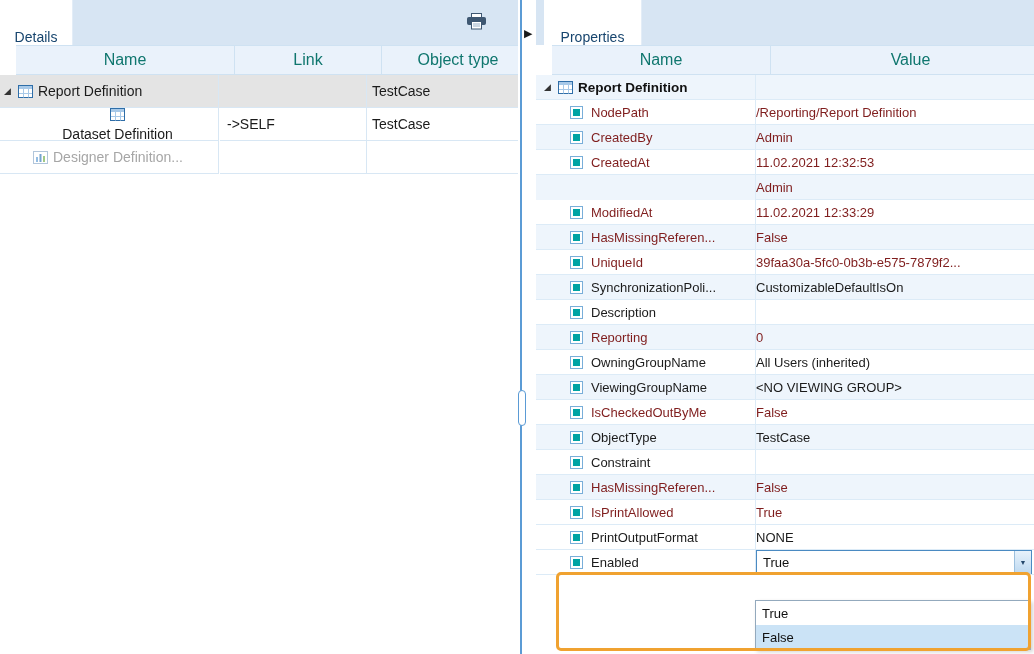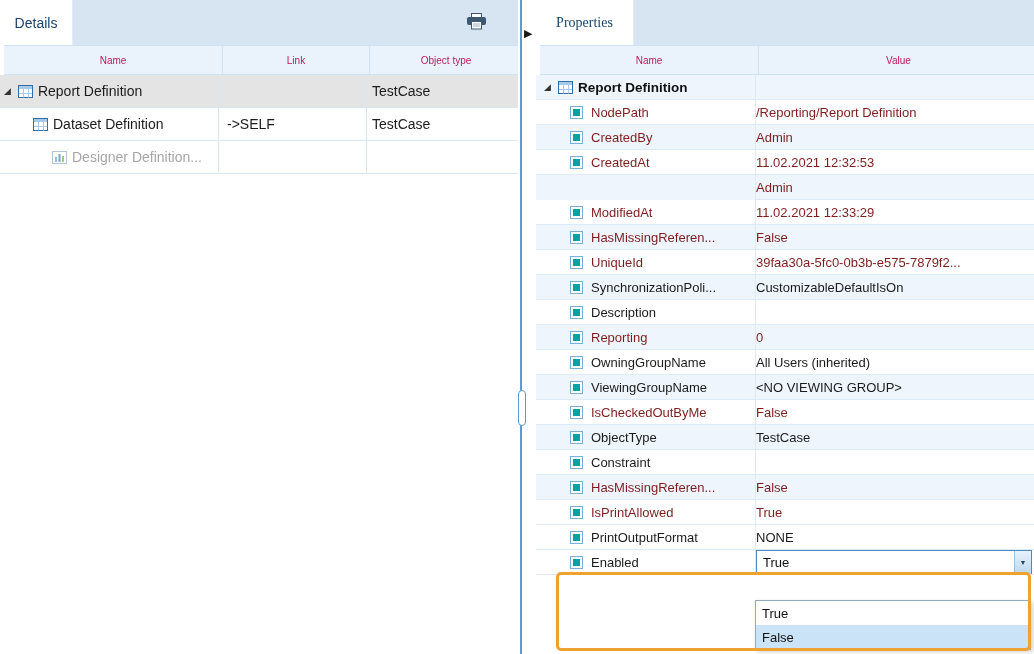--- a/index.html
+++ b/index.html
@@ -4,29 +4,29 @@
 <style>
   html,body{margin:0;padding:0;}
   body{width:1034px;height:654px;position:relative;overflow:hidden;background:#fff;
        font-family:"Liberation Sans",sans-serif;-webkit-font-smoothing:antialiased;}
   .panel{position:absolute;top:0;height:654px;}
   .left-panel{left:0;width:518px;}
   .right-panel{left:536px;width:498px;}
 
   .tabbar{position:absolute;left:0;top:0;height:45px;background:#d7e5f3;width:100%;}
   .tab{position:absolute;top:0;height:45px;background:#fff;color:#17456e;font-size:14px;
-       display:flex;align-items:center;justify-content:center;border-right:1px solid #e3edf7;
+       display:flex;align-items:flex-end;justify-content:center;border-right:1px solid #e3edf7;
        box-sizing:border-box;cursor:default;}
   .tab-details{left:0;width:73px;}
-  .tab-props{left:0;width:98px;font-family:Liberation Serif, serif;}
+  .tab-props{left:8px;width:98px;}
   .print-btn{position:absolute;left:462px;top:12px;width:28px;height:22px;display:flex;
        align-items:center;justify-content:center;cursor:pointer;}
 
-  .gridheader{position:absolute;left:4px;top:45px;height:30px;background:#eaf2fb;color:#be185d;
-       font-size:10px;width:100%;}
+  .gridheader{position:absolute;left:16px;top:45px;height:30px;background:#eaf2fb;color:#0f766e;
+       font-size:16px;width:100%;}
   .hcell{position:absolute;top:0;height:30px;display:flex;align-items:center;justify-content:center;
        box-sizing:border-box;border-top:1px solid #cfe2f2;border-bottom:1px solid #cfe2f2;
        border-right:1px solid #cfe2f2;}
   .lh-name{left:0;width:219px;} .lh-link{left:219px;width:147px;} .lh-obj{left:366px;width:152px;border-right:none;}
   .rh-name{left:0;width:219px;} .rh-value{left:219px;width:279px;border-right:none;}
 
   .lrows{position:absolute;left:0;top:75px;width:518px;}
   .lrow{position:relative;height:33px;background:#fff;}
   .lrow.selected{background:#e4e4e4;}
   .lcell{position:absolute;top:0;height:33px;display:flex;align-items:center;box-sizing:border-box;
@@ -115,37 +115,37 @@
               <line x1="10.5" y1="4" x2="10.5" y2="12.5" stroke="#a8c9e8"></line>
               <line x1="1" y1="8.5" x2="14" y2="8.5" stroke="#a8c9e8"></line>
             </svg>
           </span>
           <span>Report Definition</span>
         </div>
         <div class="lcell llink"></div>
         <div class="lcell lobj">TestCase</div>
       </div>
       <div class="lrow">
-        <div class="lcell lname" style="padding-left: 33px;">
+        <div class="lcell lname" style="padding-left: 17px; flex-direction: column;">
           <span class="ico">
             <svg width="15" height="13" viewBox="0 0 15 13">
               <rect x="0.5" y="0.5" width="14" height="12" fill="#fff" stroke="#2f6ea8"></rect>
               <rect x="1" y="1" width="13" height="3" fill="#a8c9e8"></rect>
               <line x1="5.5" y1="4" x2="5.5" y2="12.5" stroke="#a8c9e8"></line>
               <line x1="10.5" y1="4" x2="10.5" y2="12.5" stroke="#a8c9e8"></line>
               <line x1="1" y1="8.5" x2="14" y2="8.5" stroke="#a8c9e8"></line>
             </svg>
           </span>
           <span>Dataset Definition</span>
         </div>
         <div class="lcell llink">-&gt;SELF</div>
         <div class="lcell lobj">TestCase</div>
       </div>
       <div class="lrow">
-        <div class="lcell lname" style="padding-left: 52px;">
+        <div class="lcell lname" style="padding-left: 33px;">
           <span class="ico muted">
             <svg width="15" height="13" viewBox="0 0 15 13">
               <rect x="0.5" y="0.5" width="14" height="12" fill="#fff" stroke="#8aa8c8"></rect>
               <rect x="3" y="6" width="2" height="5" fill="#5b9bd5"></rect>
               <rect x="6.5" y="3" width="2" height="8" fill="#2e75b6"></rect>
               <rect x="10" y="5" width="2" height="6" fill="#70ad47"></rect>
             </svg>
           </span>
           <span class="muted-text">Designer Definition...</span>
         </div>

